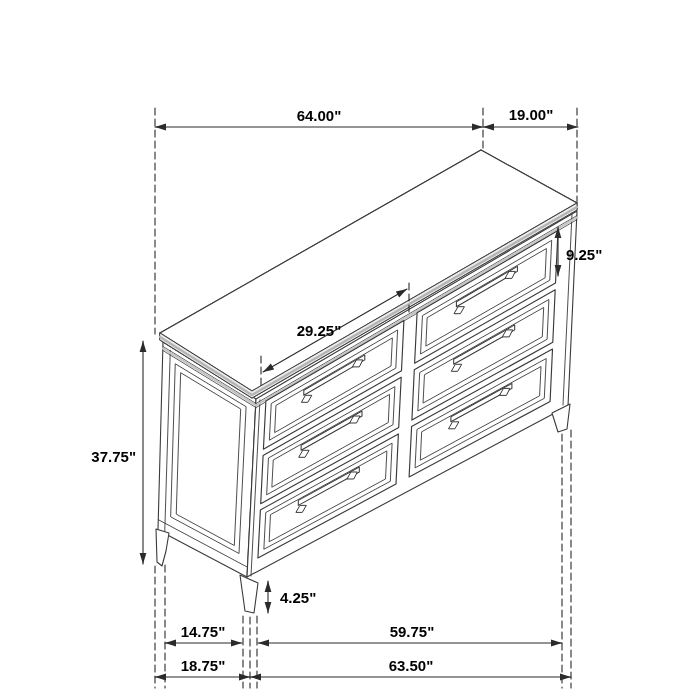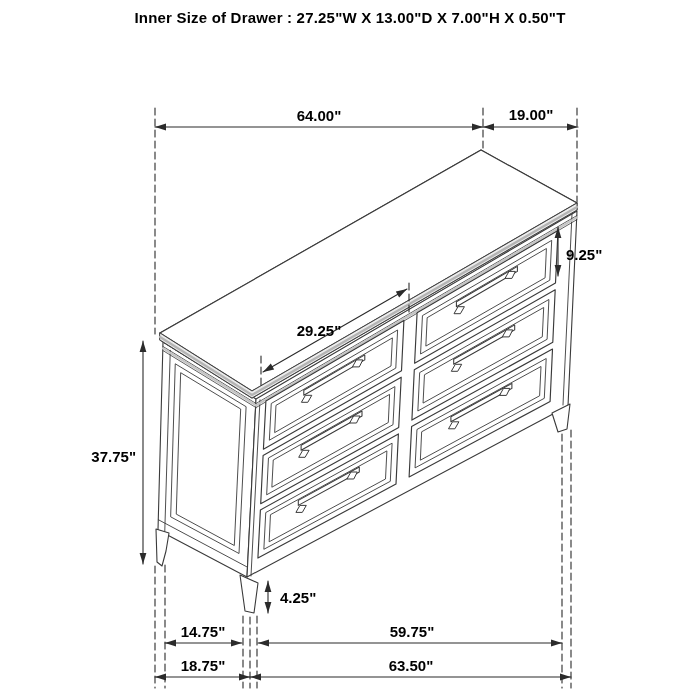--- a/index.html
+++ b/index.html
@@ -7,21 +7,20 @@
          font-family:"Liberation Sans",sans-serif;}
   .title{position:absolute;top:9px;left:0;width:100%;text-align:center;
          font-size:15px;font-weight:bold;color:#000;letter-spacing:.2px;}
   svg{position:absolute;left:0;top:0;}
   svg text{font-family:"Liberation Sans",sans-serif;font-size:15px;font-weight:bold;fill:#000;}
 </style>
 </head>
 <body>
 
 <div class="stage">
-  <div class="title">Inner Size of Drawer : 27.25"W X 13.00"D X 7.00"H X 0.50"T</div>
 
   <svg width="700" height="700" viewBox="0 0 700 700">
     <g id="gDrawing">
         <path d="M163.0,342.0 L256.0,399.0 L247.0,577.0 L158.0,530.0 Z" fill="#fff" stroke="#3a3a3a" stroke-width="1.1" stroke-linejoin="round" stroke-linecap="round"></path>
         <path d="M170.3,350.3 L164.7,533.5" fill="none" stroke="#3a3a3a" stroke-width="0.9" stroke-linejoin="round" stroke-linecap="round"></path>
         <path d="M175.6,364.0 L246.1,406.7 L239.0,553.5 L171.0,517.0 Z" fill="none" stroke="#3a3a3a" stroke-width="0.9" stroke-linejoin="round" stroke-linecap="round"></path>
         <path d="M181.0,372.9 L240.7,409.0 L234.3,545.5 L176.6,514.3 Z" fill="none" stroke="#3a3a3a" stroke-width="0.9" stroke-linejoin="round" stroke-linecap="round"></path>
         <path d="M158.3,519.7 L247.5,567.2" fill="none" stroke="#3a3a3a" stroke-width="0.9" stroke-linejoin="round" stroke-linecap="round"></path>
         <path d="M256.0,399.0 L577.0,211.0 L568.0,406.0 L247.0,577.0 Z" fill="#fff" stroke="#3a3a3a" stroke-width="1.1" stroke-linejoin="round" stroke-linecap="round"></path>
         <path d="M260.0,399.8 L251.0,576.0" fill="none" stroke="#3a3a3a" stroke-width="0.9" stroke-linejoin="round" stroke-linecap="round"></path>

